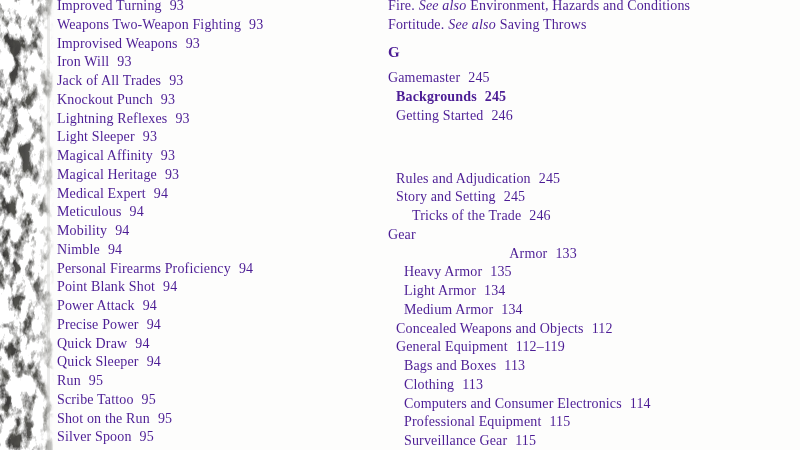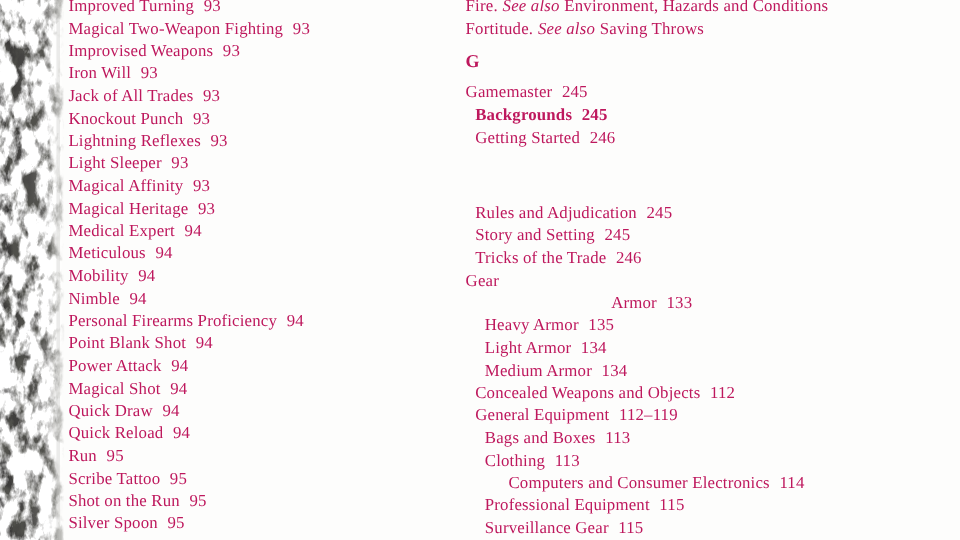--- a/index.html
+++ b/index.html
@@ -3,21 +3,21 @@
 <meta charset="utf-8">
 <style>
   html,body{margin:0;padding:0;}
   body{
     width:800px;height:450px;overflow:hidden;
     background:#ffffff;
     font-family:"Liberation Serif","DejaVu Serif",serif;
   }
   .page{
     position:relative;width:800px;height:450px;
-    background:#fdfdfc;color:#be185d;
+    background:#fdfdfc;color:#4c1d95;
   }
   .edge-texture{position:absolute;left:0;top:0;}
   .col{position:absolute;top:-3px;}
   .col-left{left:57px;}
   .col-right{left:388px;}
   .row{
     height:18.75px;line-height:18.75px;
     font-size:14px;letter-spacing:0.15px;
     white-space:nowrap;
   }
@@ -62,61 +62,61 @@
     <g mask="url(#fadem)">
       <rect width="54" height="450" fill="url(#baseg)"></rect>
       <rect width="54" height="450" filter="url(#darkSpots)"></rect>
       <rect width="54" height="450" filter="url(#whiteSpots)"></rect>
     </g>
     <rect x="47" y="0" width="3" height="450" fill="#c9c8c6" opacity="0.35"></rect>
   </svg>
 
   <div class="col col-left">
       <div class="row"><span class="lbl">Improved Turning</span><span class="pg">93</span></div>
-      <div class="row"><span class="lbl">Magical Two-Weapon Fighting</span><span class="pg">93</span></div>
+      <div class="row"><span class="lbl">Weapons Two-Weapon Fighting</span><span class="pg">93</span></div>
       <div class="row"><span class="lbl">Improvised Weapons</span><span class="pg">93</span></div>
       <div class="row"><span class="lbl">Iron Will</span><span class="pg">93</span></div>
       <div class="row"><span class="lbl">Jack of All Trades</span><span class="pg">93</span></div>
       <div class="row"><span class="lbl">Knockout Punch</span><span class="pg">93</span></div>
       <div class="row"><span class="lbl">Lightning Reflexes</span><span class="pg">93</span></div>
       <div class="row"><span class="lbl">Light Sleeper</span><span class="pg">93</span></div>
       <div class="row"><span class="lbl">Magical Affinity</span><span class="pg">93</span></div>
       <div class="row"><span class="lbl">Magical Heritage</span><span class="pg">93</span></div>
       <div class="row"><span class="lbl">Medical Expert</span><span class="pg">94</span></div>
       <div class="row"><span class="lbl">Meticulous</span><span class="pg">94</span></div>
       <div class="row"><span class="lbl">Mobility</span><span class="pg">94</span></div>
       <div class="row"><span class="lbl">Nimble</span><span class="pg">94</span></div>
       <div class="row"><span class="lbl">Personal Firearms Proficiency</span><span class="pg">94</span></div>
       <div class="row"><span class="lbl">Point Blank Shot</span><span class="pg">94</span></div>
       <div class="row"><span class="lbl">Power Attack</span><span class="pg">94</span></div>
-      <div class="row"><span class="lbl">Magical Shot</span><span class="pg">94</span></div>
+      <div class="row"><span class="lbl">Precise Power</span><span class="pg">94</span></div>
       <div class="row"><span class="lbl">Quick Draw</span><span class="pg">94</span></div>
-      <div class="row"><span class="lbl">Quick Reload</span><span class="pg">94</span></div>
+      <div class="row"><span class="lbl">Quick Sleeper</span><span class="pg">94</span></div>
       <div class="row"><span class="lbl">Run</span><span class="pg">95</span></div>
       <div class="row"><span class="lbl">Scribe Tattoo</span><span class="pg">95</span></div>
       <div class="row"><span class="lbl">Shot on the Run</span><span class="pg">95</span></div>
       <div class="row"><span class="lbl">Silver Spoon</span><span class="pg">95</span></div>
     </div>
   <div class="col col-right">
       <div class="row"><span class="lbl">Fire.</span><span class="see">See also</span><span class="see-ref">Environment, Hazards and Conditions</span></div>
       <div class="row"><span class="lbl">Fortitude.</span><span class="see">See also</span><span class="see-ref">Saving Throws</span></div>
       <div class="row header gap"><span class="lbl">G</span></div>
       <div class="row gap"><span class="lbl">Gamemaster</span><span class="pg">245</span></div>
       <div class="row" style="padding-left: 8px; font-weight: bold;"><span class="lbl">Backgrounds</span><span class="pg">245</span></div>
       <div class="row" style="padding-left: 8px;"><span class="lbl">Getting Started</span><span class="pg">246</span></div>
       <div class="row" style="padding-left: 8px; margin-top: 44px;"><span class="lbl">Rules and Adjudication</span><span class="pg">245</span></div>
       <div class="row" style="padding-left: 8px;"><span class="lbl">Story and Setting</span><span class="pg">245</span></div>
-      <div class="row" style="padding-left: 8px;"><span class="lbl">Tricks of the Trade</span><span class="pg">246</span></div>
+      <div class="row" style="padding-left: 8px; margin-left: 16px;"><span class="lbl">Tricks of the Trade</span><span class="pg">246</span></div>
       <div class="row"><span class="lbl">Gear</span></div>
       <div class="row" style="padding-left: 8px; text-align: center;"><span class="lbl">Armor</span><span class="pg">133</span></div>
       <div class="row" style="padding-left: 16px;"><span class="lbl">Heavy Armor</span><span class="pg">135</span></div>
       <div class="row" style="padding-left: 16px;"><span class="lbl">Light Armor</span><span class="pg">134</span></div>
       <div class="row" style="padding-left: 16px;"><span class="lbl">Medium Armor</span><span class="pg">134</span></div>
       <div class="row" style="padding-left: 8px;"><span class="lbl">Concealed Weapons and Objects</span><span class="pg">112</span></div>
       <div class="row" style="padding-left: 8px;"><span class="lbl">General Equipment</span><span class="pg">112–119</span></div>
       <div class="row" style="padding-left: 16px; font-family: Liberation Serif, serif;"><span class="lbl">Bags and Boxes</span><span class="pg">113</span></div>
       <div class="row" style="padding-left: 16px;"><span class="lbl">Clothing</span><span class="pg">113</span></div>
-      <div class="row" style="padding-left: 16px; text-align: center;"><span class="lbl">Computers and Consumer Electronics</span><span class="pg">114</span></div>
+      <div class="row" style="padding-left: 16px;"><span class="lbl">Computers and Consumer Electronics</span><span class="pg">114</span></div>
       <div class="row" style="padding-left: 16px;"><span class="lbl">Professional Equipment</span><span class="pg">115</span></div>
       <div class="row" style="padding-left: 16px;"><span class="lbl">Surveillance Gear</span><span class="pg">115</span></div>
       <div class="row" style="padding-left: 16px;"><span class="lbl">Weapon Accessories</span><span class="pg">134</span></div>
     </div>
 </div>
 
 </body></html>

